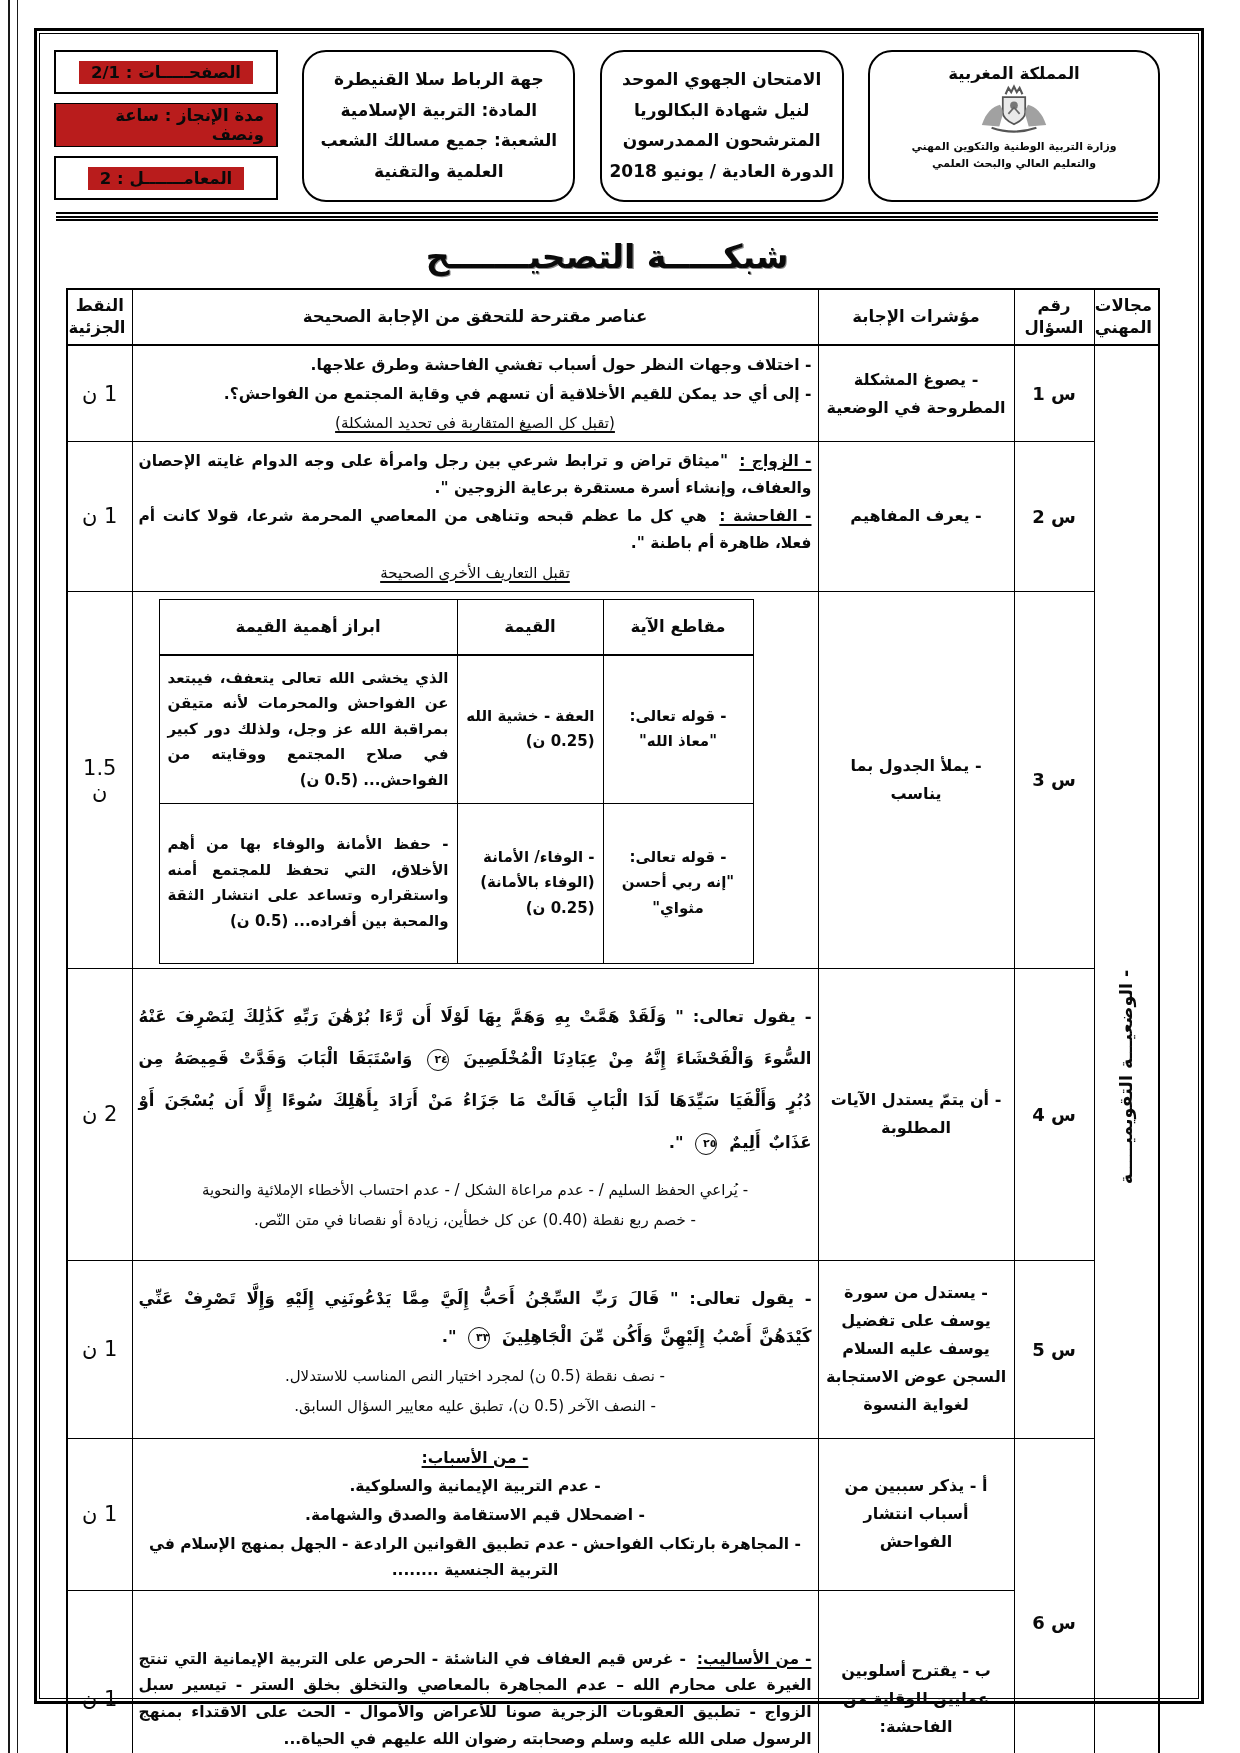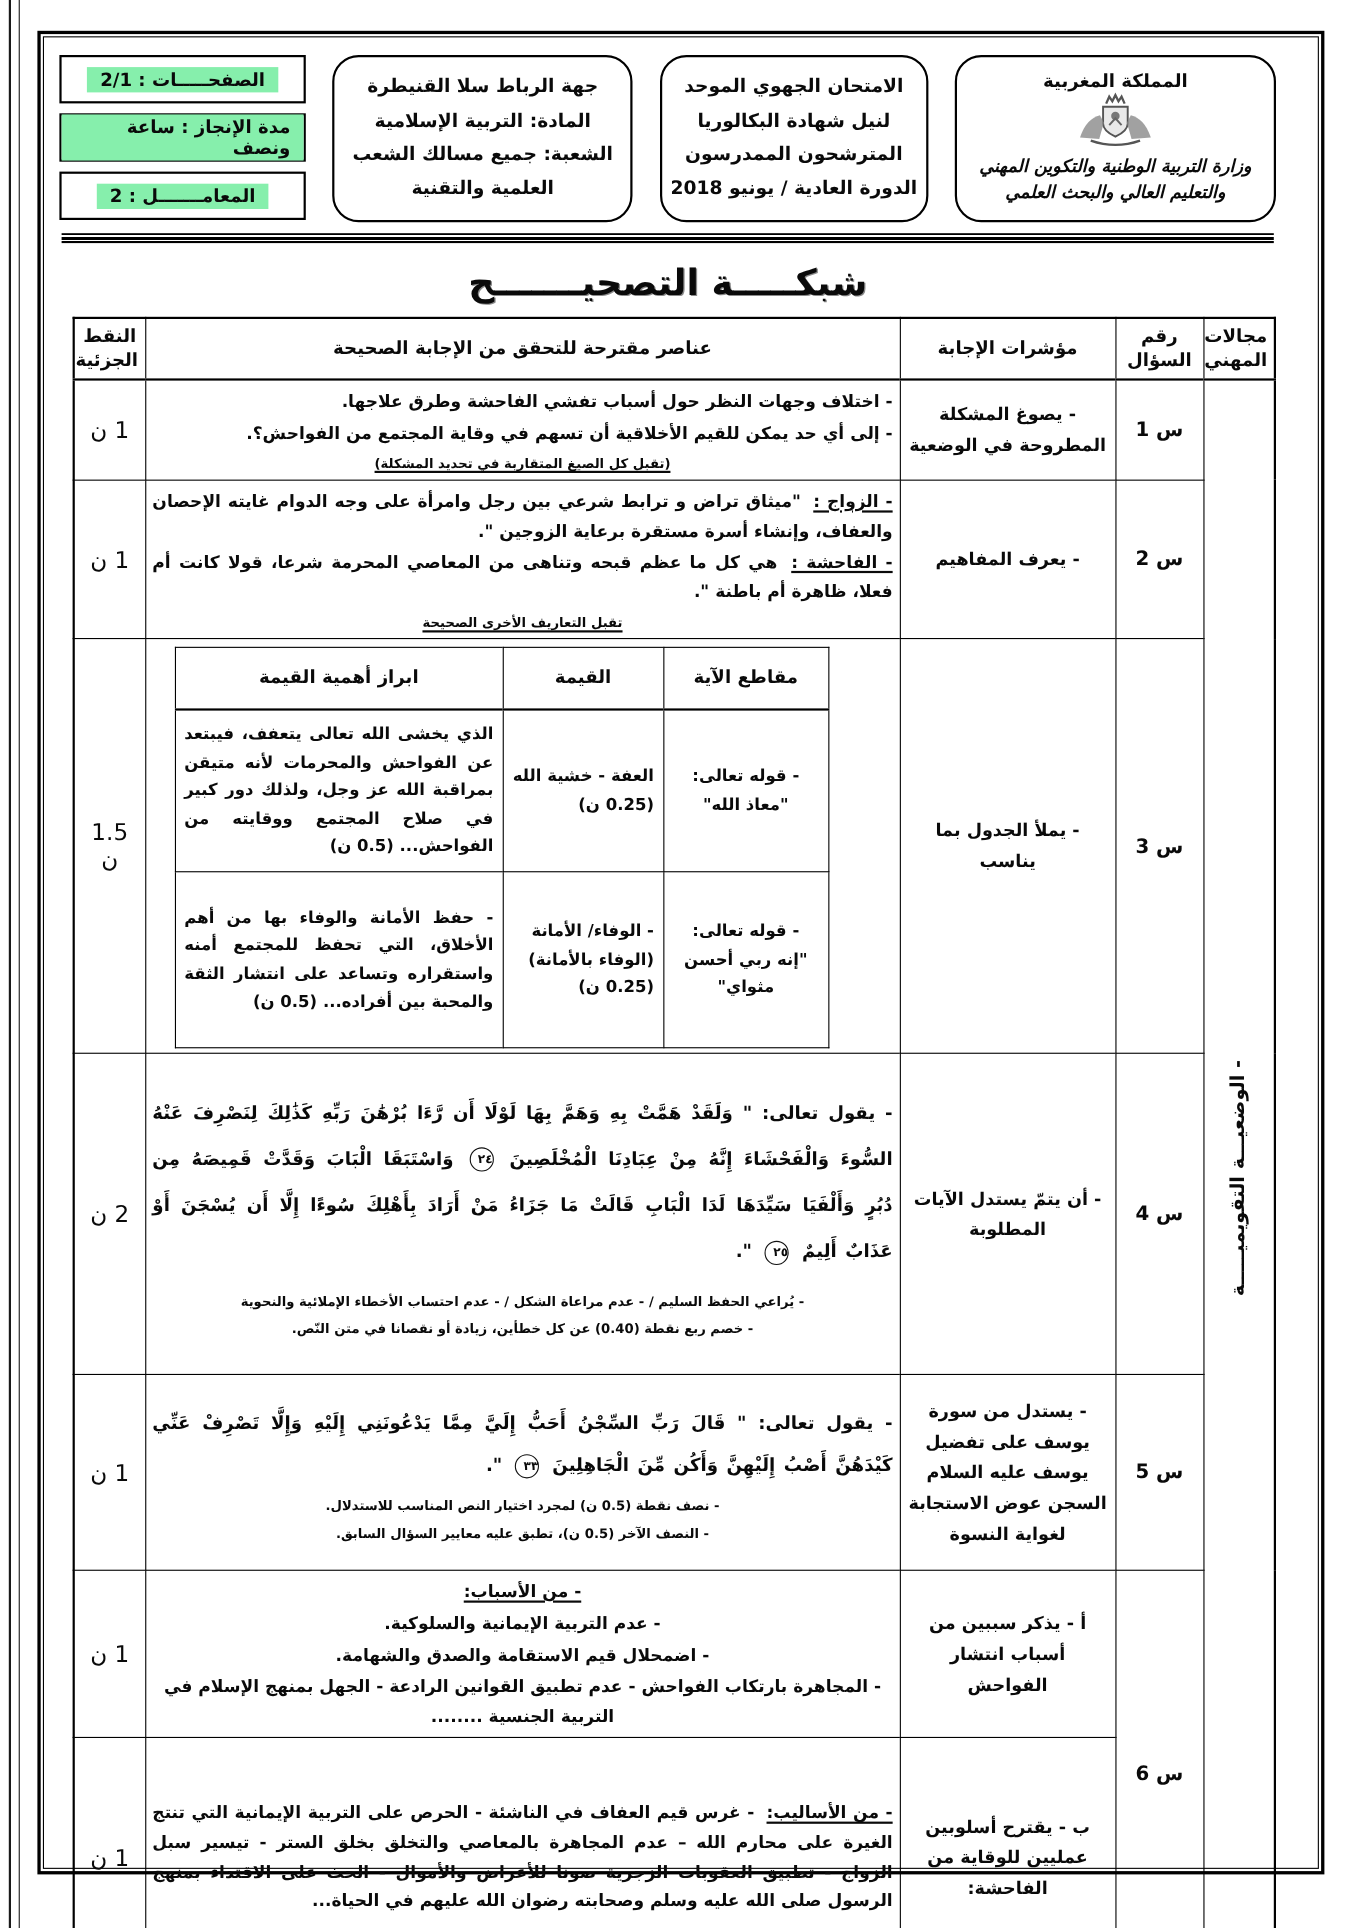--- a/index.html
+++ b/index.html
@@ -11,29 +11,29 @@
         border:3px solid #000;box-sizing:border-box;}
   .frame-inner{position:absolute;inset:2px;border:1.5px solid #000;
         padding:16px 38px 16px 14px;box-sizing:border-box;}
 
   
   .header{display:flex;flex-direction:row;justify-content:space-between;direction:rtl;}
   .hbox{border:2.5px solid #000;border-radius:24px;box-sizing:border-box;height:152px;
         text-align:center;font-weight:700;padding:8px 6px;}
   .ministry{width:292px;}
   .ministry .kingdom{font-size:16.5px;margin-top:4px;}
-  .ministry .mline{font-size:16px;line-height:1.5;font-style:italic;}
+  .ministry .mline{font-size:11px;line-height:1.5;}
   .emblem{height:56px;display:flex;align-items:center;justify-content:center;}
   .exam{width:244px;font-size:17px;line-height:1.8;padding-top:12px;}
   .subject{width:273px;font-size:17px;line-height:1.8;padding-top:12px;}
   .info-col{width:224px;display:flex;flex-direction:column;}
   .ibox{border:2px solid #000;height:44px;margin-bottom:9px;display:flex;
         align-items:center;justify-content:center;box-sizing:border-box;}
   .ibox:last-child{margin-bottom:0;}
-  .ibox span{background:#86efac;padding:2px 12px;font-size:16.5px;font-weight:700;}
+  .ibox span{background:#b91c1c;padding:2px 12px;font-size:16.5px;font-weight:700;}
 
   
   .rule{margin:10px 2px 0;height:9px;
         background:linear-gradient(to bottom,#000 0 2px,transparent 2px 3.8px,
                    #000 3.8px 5.8px,transparent 5.8px 7.2px,#000 7.2px 9px);}
   .title{text-align:center;font-size:33px;font-weight:700;margin:16px 0 12px;
         text-shadow:1.2px 1.2px 0 #8a8a8a;}
 
   
   table.main{border-collapse:collapse;table-layout:fixed;width:1092px;
@@ -48,21 +48,21 @@
   .domain-cell{position:relative;padding:0;}
   .vtext{position:absolute;top:50%;left:50%;transform:translate(-50%,-50%) rotate(-90deg);
         white-space:nowrap;font-weight:700;font-size:17.5px;letter-spacing:.5px;}
   .qnum{font-size:18px;font-weight:700;text-align:center;}
   .ind{font-size:16px;font-weight:700;text-align:center;line-height:1.75;padding:4px 8px;}
   .pts{font-size:21px;font-weight:400;text-align:center;}
 
   .elem{font-size:15.5px;font-weight:700;line-height:1.72;padding:6px 12px;vertical-align:top;}
   .elem .p{text-align:justify;text-align-last:right;margin:2px 0;}
   .center{text-align:center !important;text-align-last:center !important;}
-  .note{font-size:12px;font-weight:700;margin-top:4px;}
+  .note{font-size:15px;font-weight:400;margin-top:4px;}
   .ul{text-decoration:underline;text-decoration-thickness:1.5px;text-underline-offset:3px;}
   .term{text-decoration:underline;text-decoration-thickness:2px;text-underline-offset:3px;
         margin-inline-end:5px;}
 
   
   table.grid{border-collapse:collapse;table-layout:fixed;direction:rtl;width:594px;
         margin:3px 58px 0 auto;border:1.8px solid #000;}
   table.grid th,table.grid td{border:1.5px solid #000;box-sizing:border-box;
         font-weight:700;padding:4px 8px;}
   table.grid th{font-size:16px;text-align:center;height:38px;}

